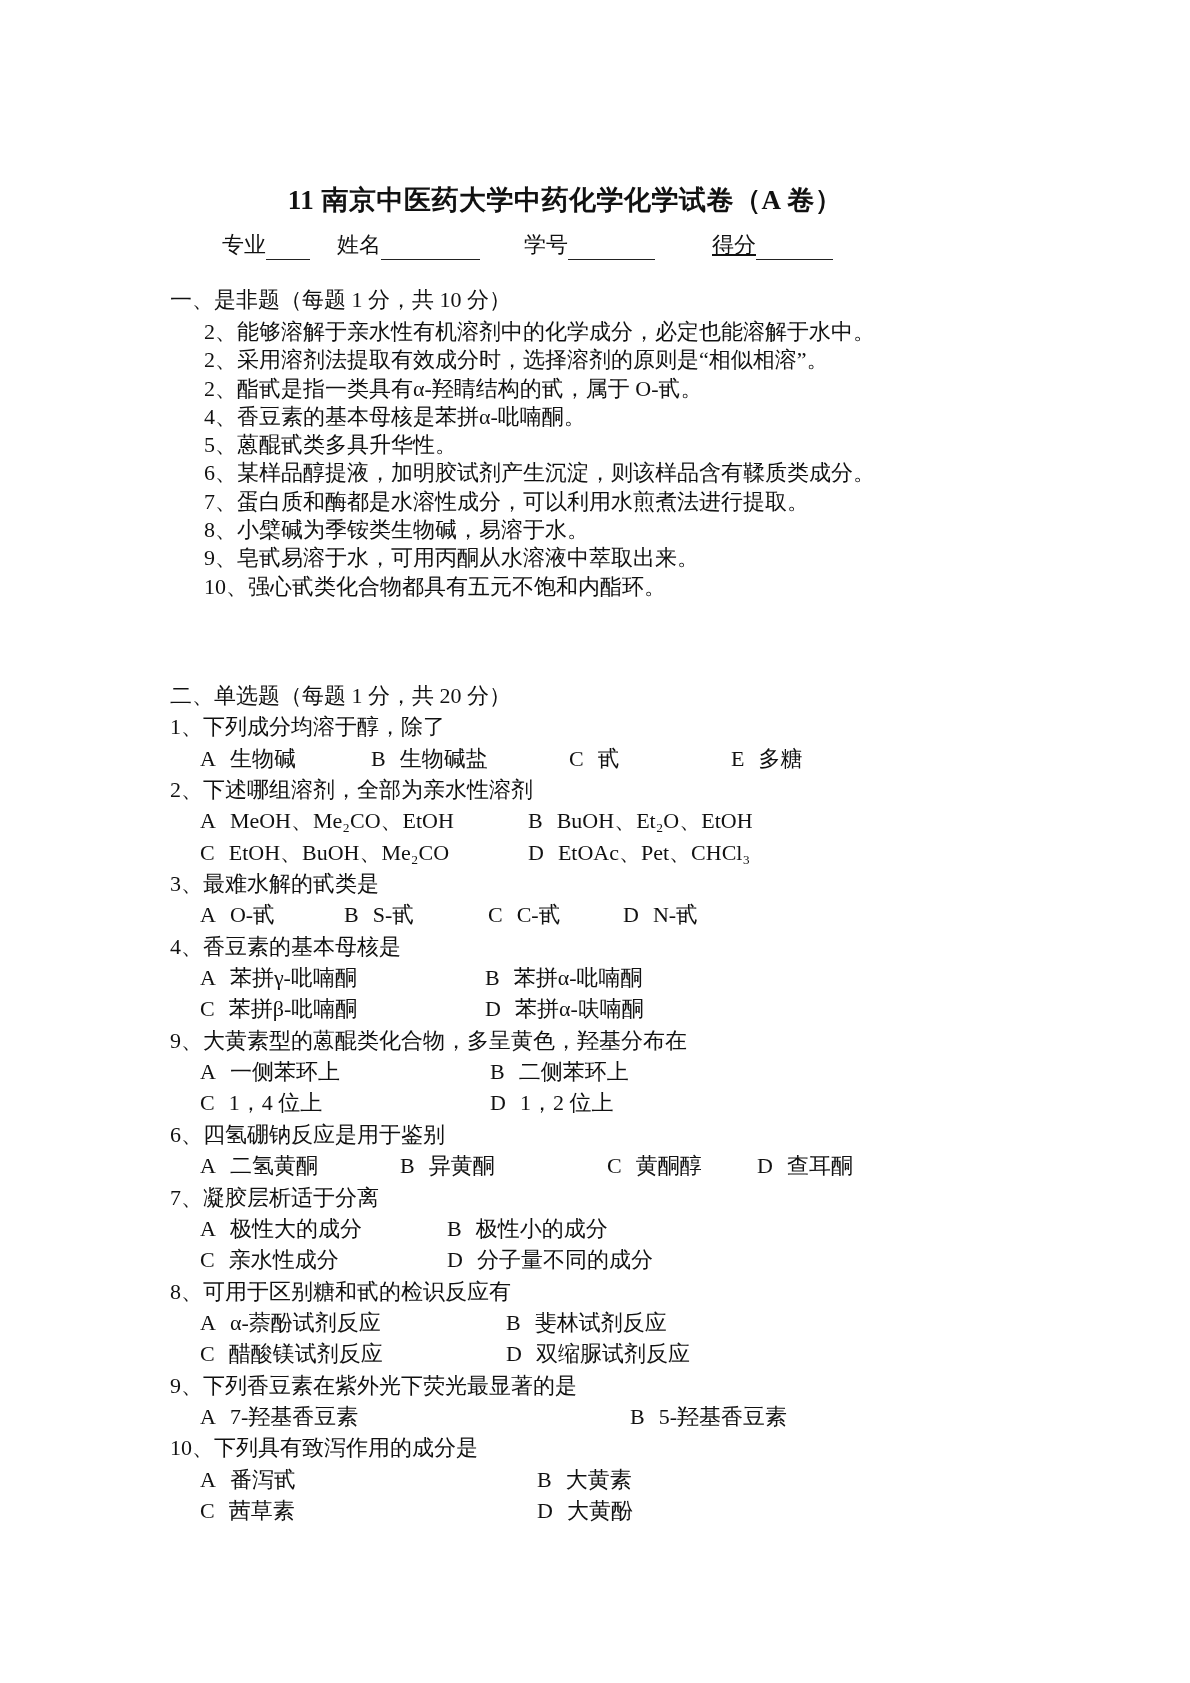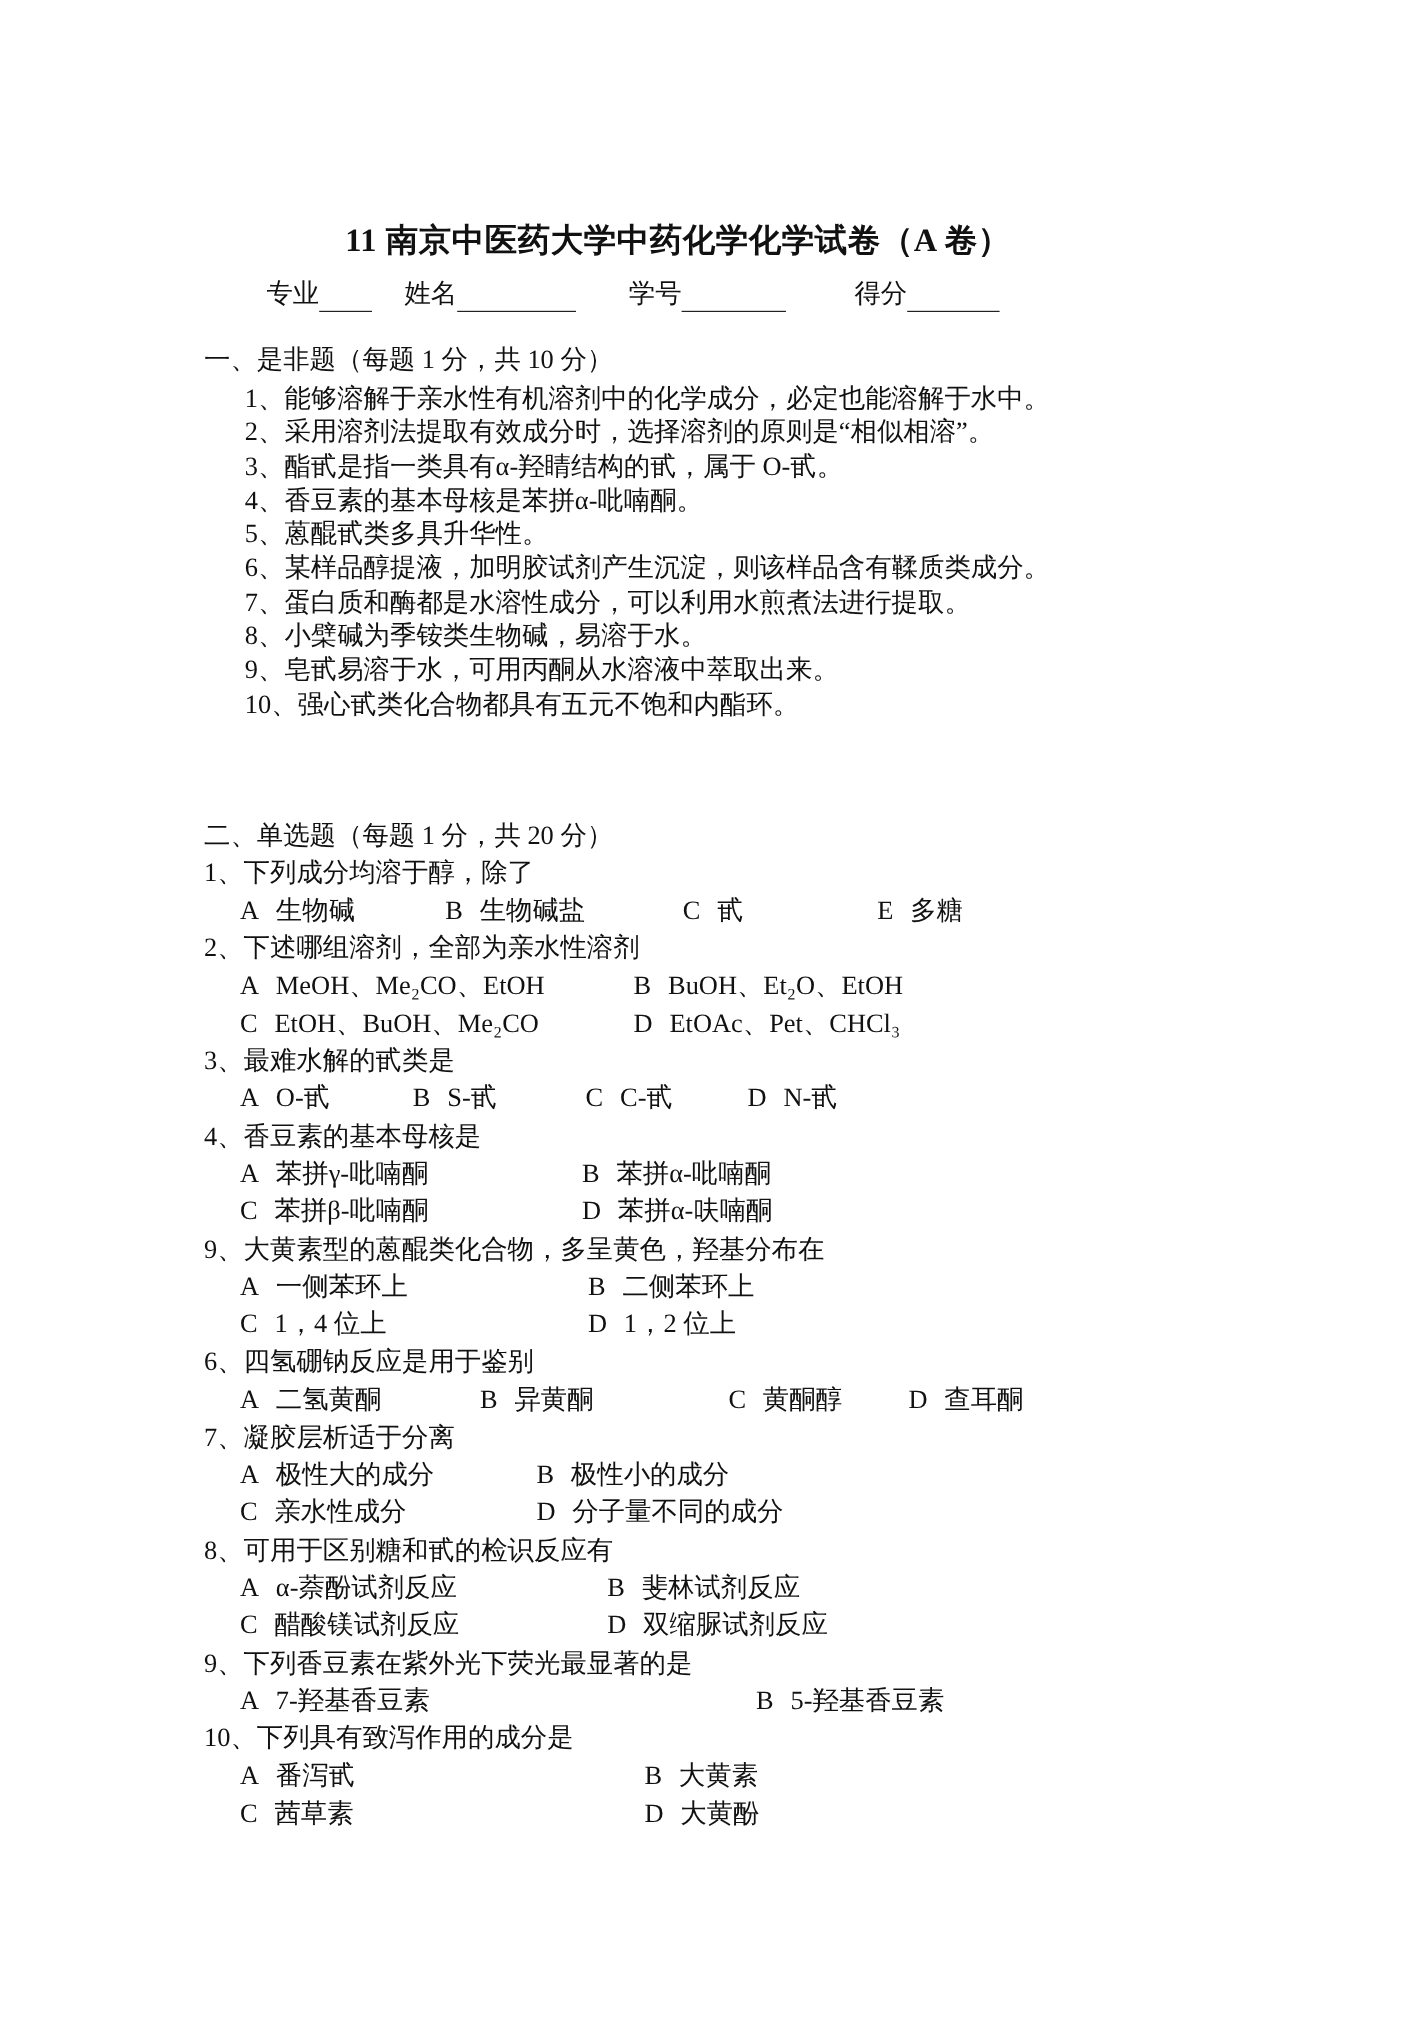--- a/index.html
+++ b/index.html
@@ -33,21 +33,21 @@
     white-space: nowrap;
   }
   .student-field { display: flex; align-items: flex-end; }
   .blank { display: inline-block; border-bottom: 1.6px solid #222; height: 22px; }
   .b1 { width: 44px; }
   .b2 { width: 99px; }
   .b3 { width: 87px; }
   .b4 { width: 77px; }
   .g1 { margin-left: 27px; }
   .g2 { margin-left: 44px; }
-  .g3 { margin-left: 57px; }
+  .g3 { margin-left: 57px; text-decoration: underline; }
 
   .sec1-heading {
     position: absolute;
     top: 253px; left: 170px;
     font-size: 22px;
   }
   .sec1-items {
     position: absolute;
     top: 286px; left: 204px; width: 830px;
     font-size: 22px;
@@ -86,23 +86,23 @@
     </span>
     <span class="student-field g3">
       <span>得分</span>
         <span class="blank b4"></span>
     </span>
   </div>
 
   <div class="sec1-heading">一、是非题（每题 1 分，共 10 分）</div>
 
   <div class="sec1-items">
-    <div class="tf-item">1、能够溶解于亲水性有机溶剂中的化学成分，必定也能溶解于水中。</div>
+    <div class="tf-item">2、能够溶解于亲水性有机溶剂中的化学成分，必定也能溶解于水中。</div>
     <div class="tf-item">2、采用溶剂法提取有效成分时，选择溶剂的原则是“相似相溶”。</div>
-    <div class="tf-item">3、酯甙是指一类具有α-羟睛结构的甙，属于 O-甙。</div>
+    <div class="tf-item">2、酯甙是指一类具有α-羟睛结构的甙，属于 O-甙。</div>
     <div class="tf-item">4、香豆素的基本母核是苯拼α-吡喃酮。</div>
     <div class="tf-item">5、蒽醌甙类多具升华性。</div>
     <div class="tf-item">6、某样品醇提液，加明胶试剂产生沉淀，则该样品含有鞣质类成分。</div>
     <div class="tf-item">7、蛋白质和酶都是水溶性成分，可以利用水煎煮法进行提取。</div>
     <div class="tf-item">8、小檗碱为季铵类生物碱，易溶于水。</div>
     <div class="tf-item">9、皂甙易溶于水，可用丙酮从水溶液中萃取出来。</div>
     <div class="tf-item">10、强心甙类化合物都具有五元不饱和内酯环。</div>
   </div>
 
   <div class="sec2">

